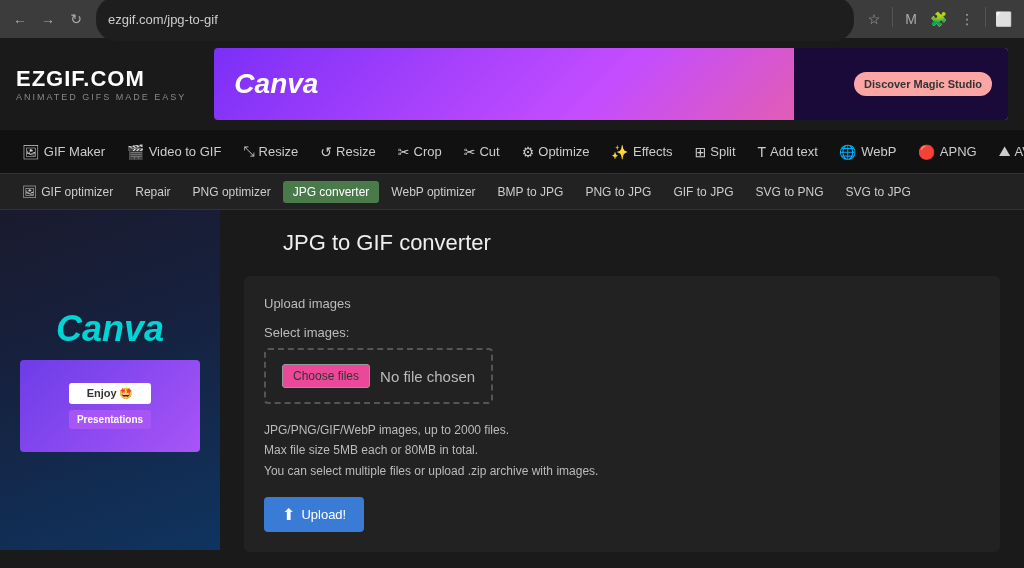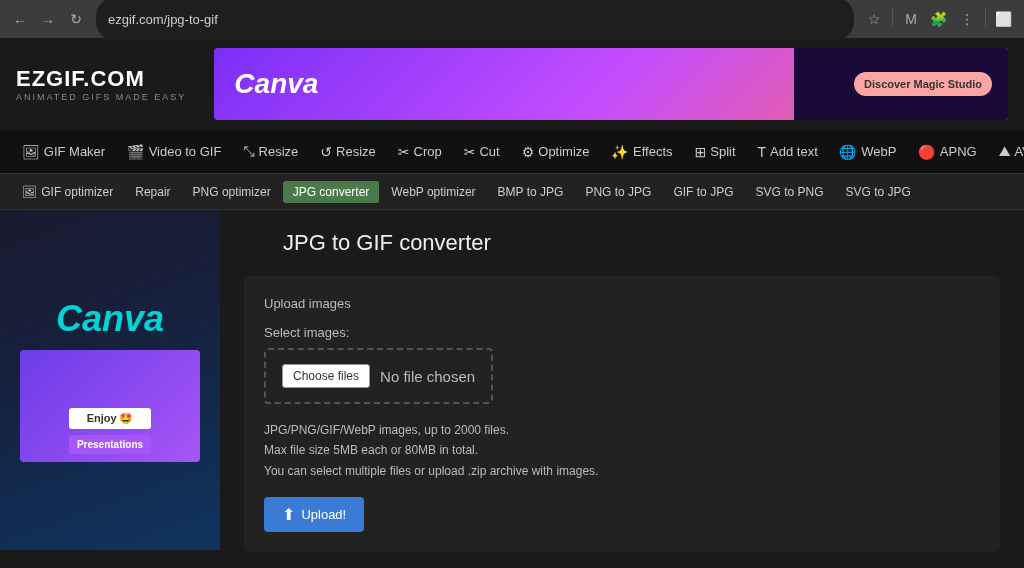--- a/index.html
+++ b/index.html
@@ -37,30 +37,30 @@
     .ad-canva-logo { color: #fff; font-size: 28px; font-weight: 900; font-style: italic; padding: 0 20px; }
     .ad-text { color: #fff; font-size: 22px; font-weight: 700; line-height: 1.2; }
     .ad-right { margin-left: auto; background: #1a0a3a; height: 100%; padding: 8px 16px; display: flex; align-items: center; min-width: 160px; }
     .ad-discover-btn { background: #fca5a5; color: #333; font-size: 11px; font-weight: 700; padding: 6px 10px; border-radius: 12px; cursor: pointer; white-space: nowrap; margin-left: 44px; }
 
     
     .main-content { display: flex; padding: 0; background: #1a1a1a; }
     .sidebar-ad { width: 220px; flex-shrink: 0; }
     .sidebar-ad-img { width: 220px; height: 340px; background: linear-gradient(160deg, #1a1a2e 0%, #16213e 40%, #0f3460 100%); display: flex; flex-direction: column; align-items: center; justify-content: center; overflow: hidden; position: relative; }
     .sidebar-canva-text { color: #00d4d4; font-size: 36px; font-weight: 900; font-style: italic; }
-    .sidebar-mockup { width: 180px; height: 112px; background: linear-gradient(135deg, #6c3de8, #a855f7); border-radius: 4px; margin-top: 10px; display: flex; align-items: flex-end; justify-content: center; }
+    .sidebar-mockup { width: 180px; height: 92px; background: linear-gradient(135deg, #6c3de8, #a855f7); border-radius: 4px; margin-top: 10px; display: flex; align-items: center; justify-content: center; }
 
     .page-content { flex: 1; padding: 20px 24px; }
     .page-title { color: #eee; font-size: 22px; font-weight: 400; margin-bottom: 20px; margin-left: 39px; }
 
     .upload-box { background: #222; border-radius: 6px; padding: 20px; margin-bottom: 16px; }
     .upload-label { color: #bbb; font-size: 13px; margin-bottom: 14px; }
     .select-label { color: #bbb; font-size: 13px; margin-bottom: 8px; }
     .file-input-area { border: 2px dashed #555; border-radius: 4px; padding: 14px 16px; display: inline-flex; align-items: center; gap: 10px; margin-bottom: 16px; }
-    .choose-files-btn { background: #ffffff; color: #333; border: 1px solid #999; border-radius: 3px; padding: 4px 10px; font-size: 12px; cursor: pointer; white-space: nowrap; }
+    .choose-files-btn { background: #ec4899; color: #333; border: 1px solid #999; border-radius: 3px; padding: 4px 10px; font-size: 12px; cursor: pointer; white-space: nowrap; }
     .no-file-text { color: #bbb; font-size: 15px; }
     .file-info { color: #bbb; font-size: 12px; line-height: 1.7; margin-bottom: 16px; }
     .upload-btn { background: #3a7bd5; color: #fff; border: none; border-radius: 4px; padding: 8px 18px; font-size: 13px; cursor: pointer; display: flex; align-items: center; gap: 6px; }
     .upload-icon { font-size: 16px; }
   </style>
 </head>
 <body>
 
 <div class="browser-chrome">
   <div class="browser-toolbar">

